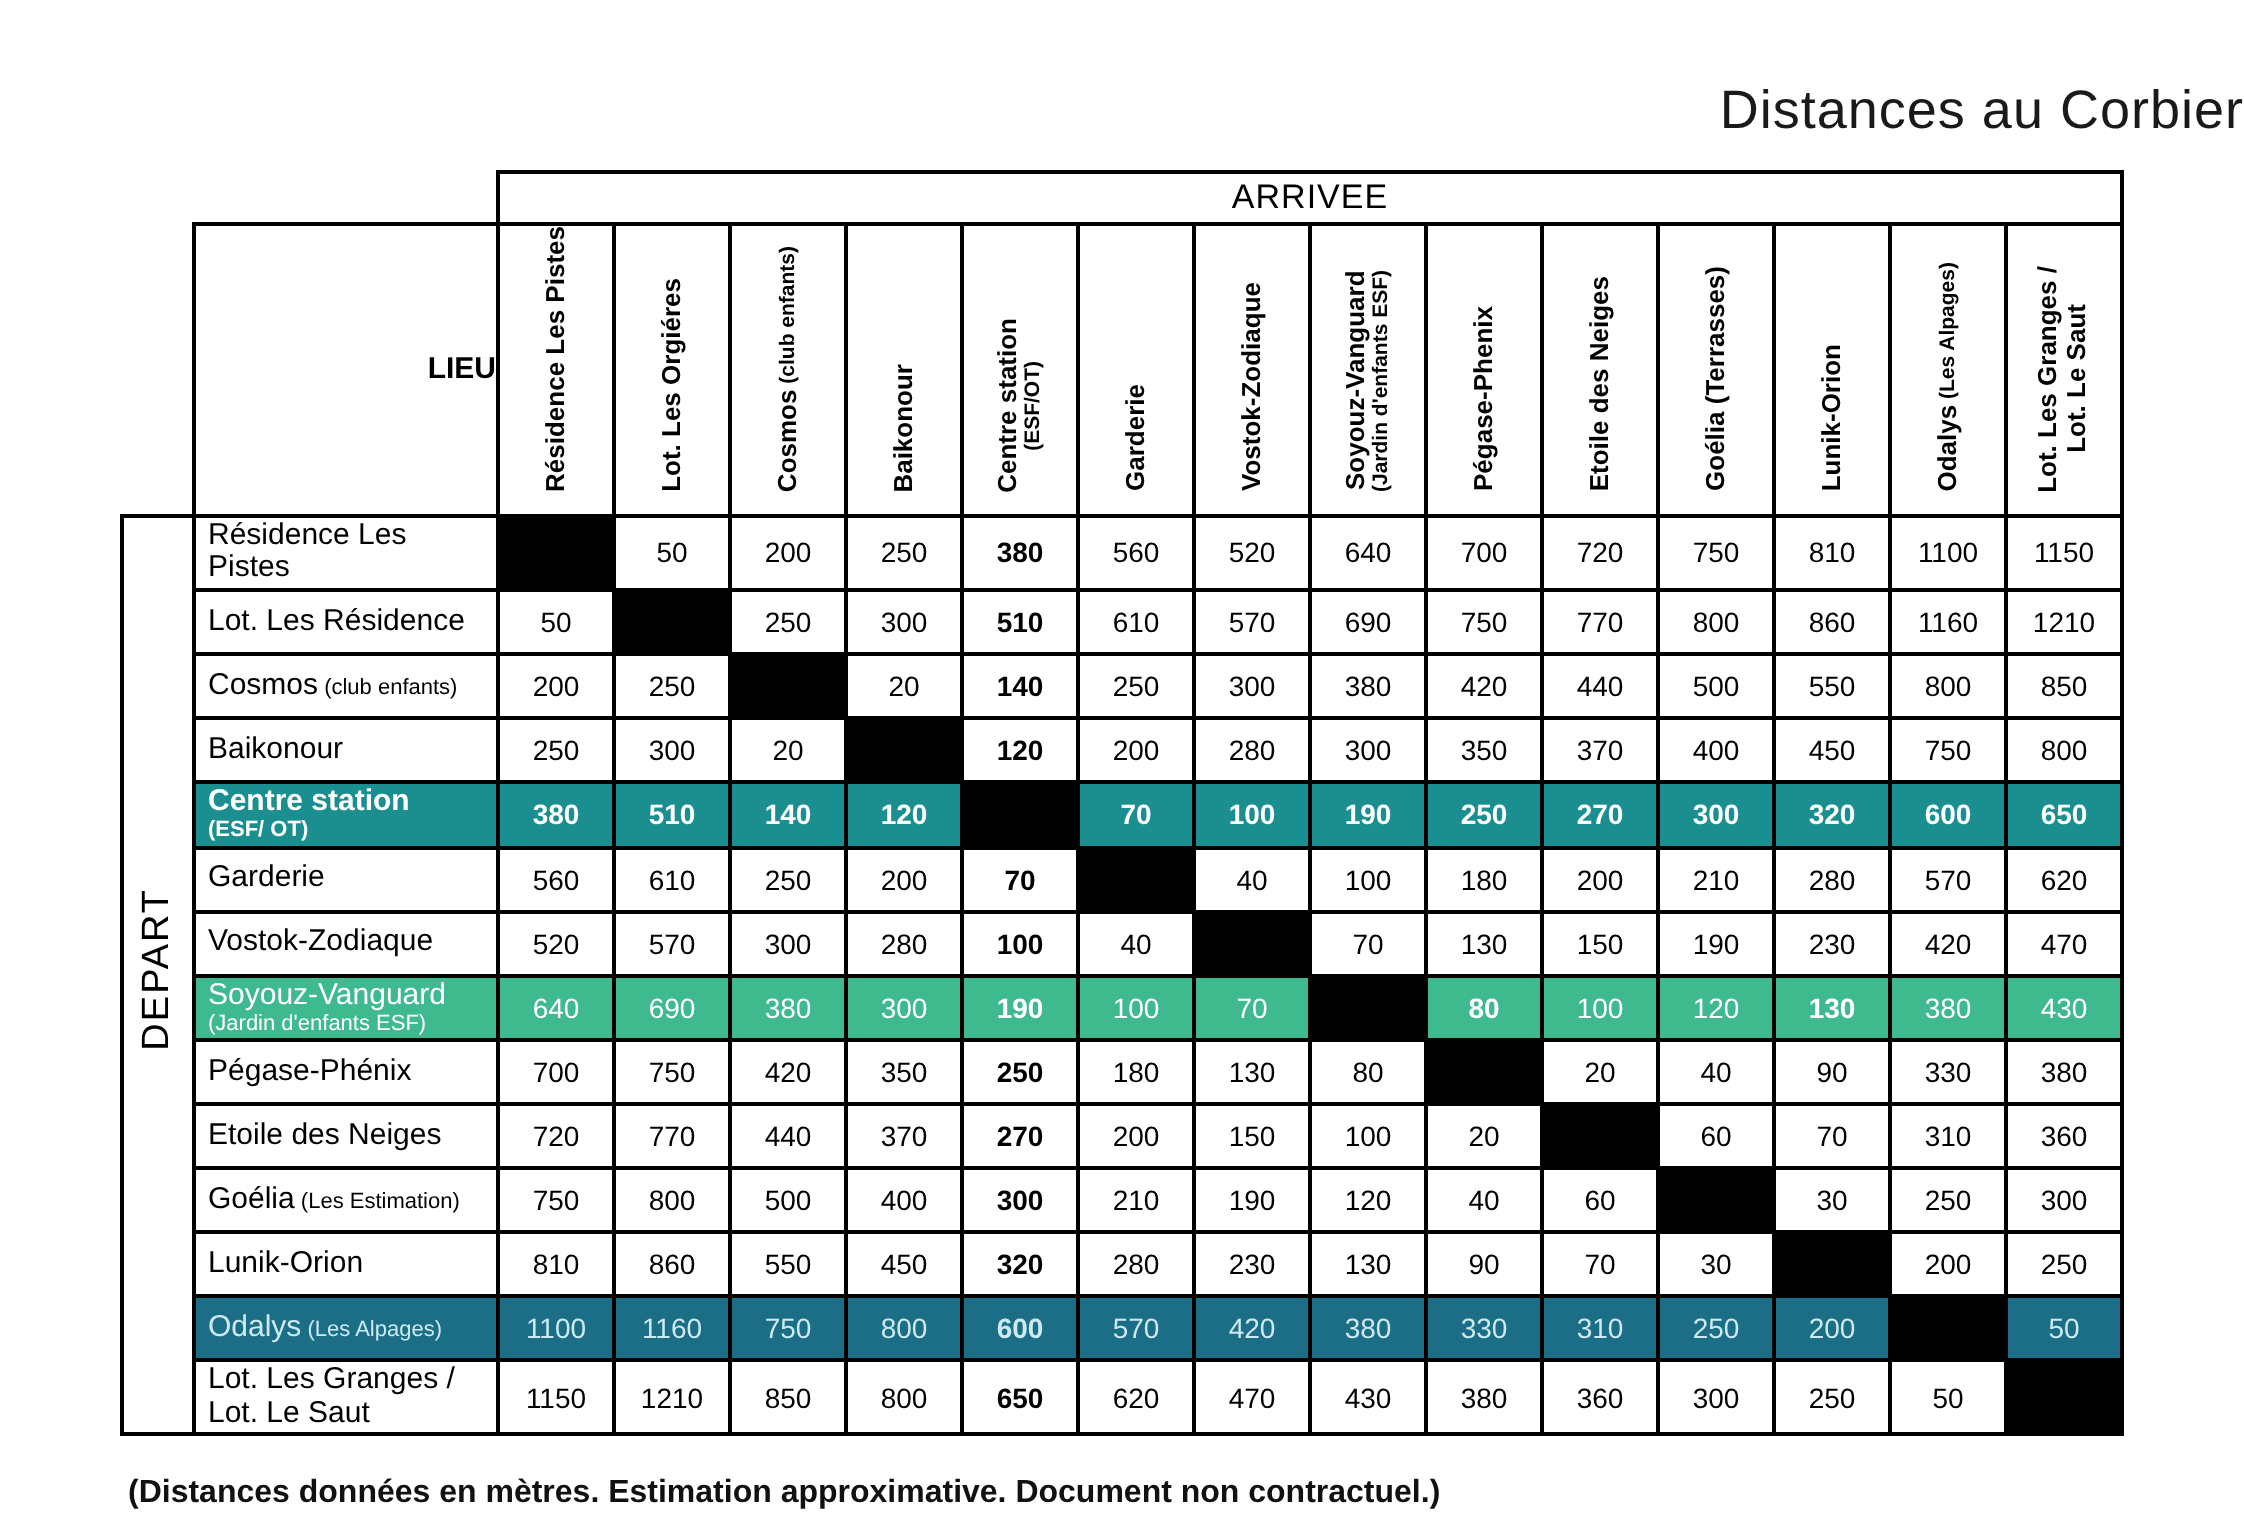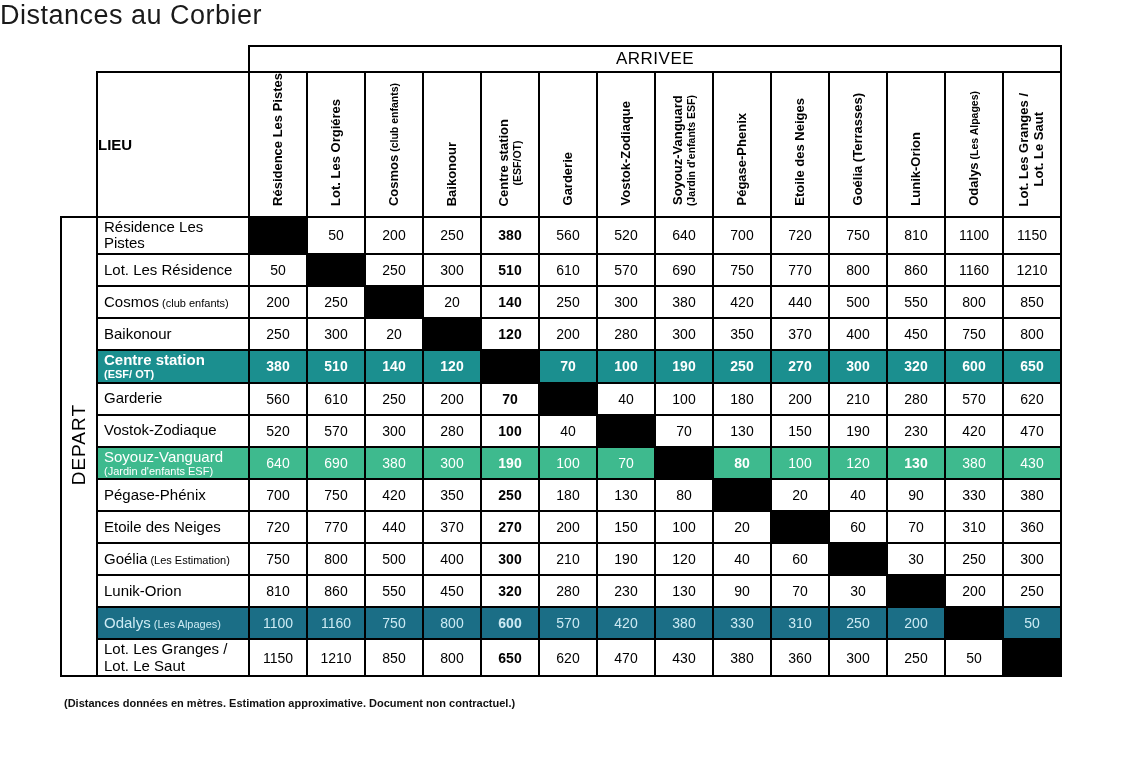--- a/index.html
+++ b/index.html
@@ -5,21 +5,22 @@
   * { margin:0; padding:0; box-sizing:border-box; }
   html,body { background:#fff; }
   body {
     width:1122px; height:760px;
     font-family:"Liberation Sans", sans-serif;
     color:#000;
   }
   .page { position:relative; width:1122px; height:760px; background:#fff; overflow:hidden; }
 
   .title {
-    text-align:left;
+    margin-top:40px;
+    text-align:right;
     font-size:27px;
     font-weight:400;
     letter-spacing:0.5px;
     color:#1a1a1a;
   }
 
   table.dist {
     border-collapse:collapse;
     table-layout:fixed;
     margin:14px 0 15px 60px;
@@ -33,21 +34,21 @@
 
   .arrivee {
     height:26px;
     text-align:center;
     font-size:17px;
     font-weight:400;
     letter-spacing:0.5px;
   }
 
   .lieu {
-    text-align:left;
+    text-align:right;
     vertical-align:middle;
     font-size:15px;
     font-weight:bold;
   }
 
   .col-h {
     height:141px;
     vertical-align:bottom;
     text-align:center;
     padding:0 1px 6px 1px;
@@ -96,21 +97,21 @@
     display:inline-block;
     writing-mode:vertical-rl;
     transform:rotate(180deg);
     font-size:19px;
     letter-spacing:1px;
     white-space:nowrap;
   }
 
   .footer {
     margin:20px 0 0 64px;
-    font-size:11px;
+    font-size:16px;
     font-weight:bold;
     color:#111;
   }
 </style>
 </head>
 <body>
 
 <div class="page">
 
   <h1 class="title">Distances au Corbier</h1>

